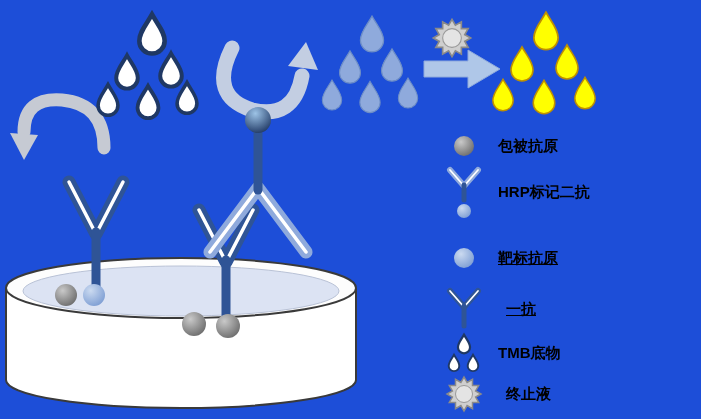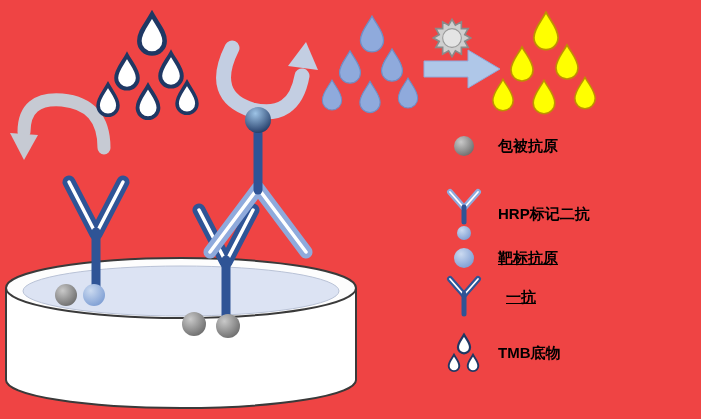--- a/index.html
+++ b/index.html
@@ -10,21 +10,21 @@
     --paleArrowGray:#C6CAD3;
     --blockArrow:#AFC7E8;
     --yellow:#FFFF00;
     --yellowEdge:#BF9000;
     --liquid:#DCE3F3;
     --dishEdge:#3A3A3A;
     --text:#000000;
   }
   html,body{margin:0;padding:0;background:#ffffff;}
   .canvas{
-    position:relative;width:701px;height:419px;background:#ef4444;overflow:hidden;
+    position:relative;width:701px;height:419px;background:#1d4ed8;overflow:hidden;
     font-family:"Liberation Sans","DejaVu Sans",sans-serif;
   }
   .diagram-svg{position:absolute;left:0;top:0;}
 
   
   .drop-navy{fill:#ffffff;stroke:var(--navy);stroke-width:4px;}
   .drop-blue{fill:var(--lightBlue);stroke:#6E8EC6;stroke-width:1.2px;}
   .drop-yellow{fill:var(--yellow);stroke:var(--yellowEdge);stroke-width:1.6px;}
 
   
@@ -154,42 +154,42 @@
 
   <div class="legend-row" style="top:134px;">
     <span class="legend-icon">
       <svg width="24" height="24" viewBox="0 0 24 24">
           <circle cx="12" cy="12" r="10" fill="url(#gradGray)"></circle>
         </svg>
     </span>
     <span class="legend-label">包被抗原</span>
   </div>
 
-  <div class="legend-row" style="top:186px;">
+  <div class="legend-row" style="top:164px;">
     <span class="legend-icon">
       <svg width="44" height="56" viewBox="0 0 44 56">
         <path d="M8,6 L22,22 L36,6" fill="none" stroke="var(--lightBlue)" stroke-width="6" stroke-linecap="round" stroke-linejoin="round"></path>
         <path d="M8,6 L22,22 L36,6" fill="none" stroke="#ffffff" stroke-width="1.8" stroke-linecap="round" stroke-linejoin="round"></path>
         <path d="M22,21 L22,36" fill="none" stroke="var(--blue)" stroke-width="5" stroke-linecap="round"></path>
         <circle cx="22" cy="47" r="7" fill="url(#gradBlueBall)"></circle>
       </svg>
     </span>
     <span class="legend-label">HRP标记二抗</span>
   </div>
 
   <div class="legend-row" style="top:246px;text-decoration:underline;">
     <span class="legend-icon">
       <svg width="24" height="24" viewBox="0 0 24 24">
           <circle cx="12" cy="12" r="10" fill="url(#gradBlueBall)"></circle>
         </svg>
     </span>
     <span class="legend-label">靶标抗原</span>
   </div>
 
-  <div class="legend-row indent" style="top:274px;text-decoration:underline;">
+  <div class="legend-row indent" style="top:286px;text-decoration:underline;">
     <span class="legend-icon">
       <svg width="40" height="46" viewBox="0 0 40 46">
         <path d="M6,5 L20,21 L34,5" fill="none" stroke="var(--blue)" stroke-width="6" stroke-linecap="round" stroke-linejoin="round"></path>
         <path d="M6,5 L20,21 L34,5" fill="none" stroke="#ffffff" stroke-width="1.8" stroke-linecap="round" stroke-linejoin="round"></path>
         <path d="M20,20 L20,40" fill="none" stroke="var(--blue)" stroke-width="5" stroke-linecap="round"></path>
       </svg>
     </span>
     <span class="legend-label">一抗</span>
   </div>
 
@@ -197,14 +197,22 @@
     <span class="legend-icon">
       <svg width="40" height="46" viewBox="0 0 40 46">
         <use href="#drop" class="drop-navy" transform="translate(20,14) scale(0.55)"></use>
         <use href="#drop" class="drop-navy" transform="translate(10,33) scale(0.48)"></use>
         <use href="#drop" class="drop-navy" transform="translate(29,33) scale(0.48)"></use>
       </svg>
     </span>
     <span class="legend-label">TMB底物</span>
   </div>
 
+  <div class="legend-row indent" style="top:374px;">
+    <span class="legend-icon">
+      <svg width="40" height="40" viewBox="-20 -20 40 40">
+          <use href="#burst"></use>
+        </svg>
+    </span>
+    <span class="legend-label">终止液</span>
+  </div>
 
 </div>
 
 </body></html>

